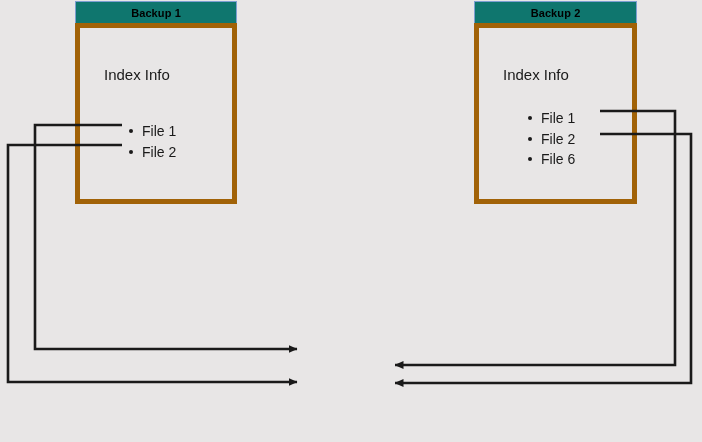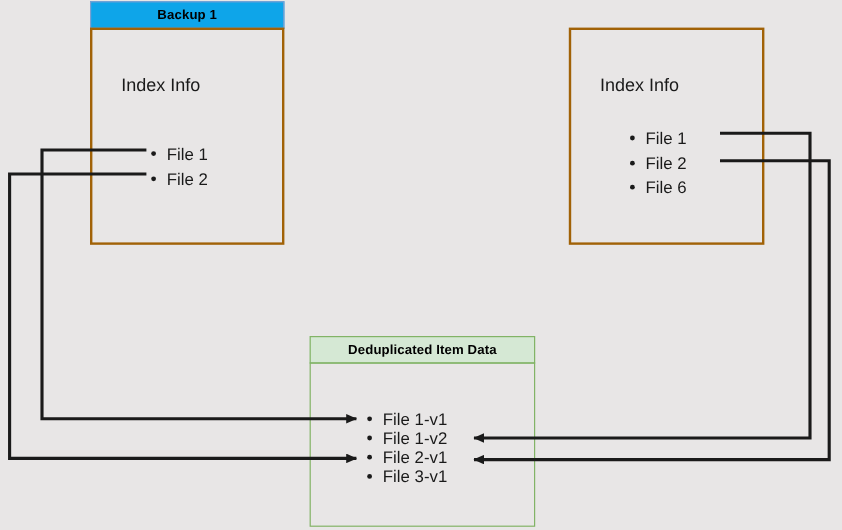--- a/index.html
+++ b/index.html
@@ -49,26 +49,26 @@
   .box-body {
     position: absolute;
     left: 0;
     right: 0;
     top: 22px;
     bottom: 0;
     box-sizing: border-box;
   }
   
   .box-blue .box-header {
-    background: #0ea5e9;
+    background: #0f766e;
     border: 1px solid #7c9fd1;
   }
   .box-blue .box-body {
     background: transparent;
-    border: 2px solid #a16207;
+    border: 5px solid #a16207;
   }
   
   .box-green .box-header {
     background: #d5e8d4;
     border: 1px solid #82b366;
   }
   .box-green .box-body {
     background: transparent;
     border: 1px solid #82b366;
   }
@@ -119,41 +119,31 @@
     <div class="box-body">
       <div class="index-label" style="left:24px; top:38px;">Index Info</div>
       <ul class="file-list" style="left:48px; top:93px;">
         <li>File 1</li>
         <li>File 2</li>
       </ul>
     </div>
   </div>
 
   <div class="box box-blue" style="left:474px; top:1px; width:163px; height:203px;">
+    <div class="box-header">Backup 2</div>
     <div class="box-body">
       <div class="index-label" style="left:24px; top:38px;">Index Info</div>
       <ul class="file-list" style="left:48px; top:80px;">
         <li>File 1</li>
         <li>File 2</li>
         <li>File 6</li>
       </ul>
     </div>
   </div>
 
-  <div class="box box-green" style="left:258px; top:280px; width:188px; height:159px;">
-    <div class="box-header">Deduplicated Item Data</div>
-    <div class="box-body">
-      <ul class="file-list tight" style="left:46px; top:38px;">
-        <li>File 1-v1</li>
-        <li>File 1-v2</li>
-        <li>File 2-v1</li>
-        <li>File 3-v1</li>
-      </ul>
-    </div>
-  </div>
 
   <svg id="connectors" viewBox="0 0 702 442">
     <defs>
       <marker id="arrowhead" markerWidth="9" markerHeight="8" refX="8.5" refY="4" orient="auto" markerUnits="userSpaceOnUse">
         <path d="M0,0 L9,4 L0,8 Z" fill="#1a1a1a"></path>
       </marker>
     </defs>
 
     <path d="M 122,125 L 35,125 L 35,349 L 297,349" fill="none" stroke="#1a1a1a" stroke-width="2.6" stroke-linejoin="miter" marker-end="url(#arrowhead)"></path>
 

